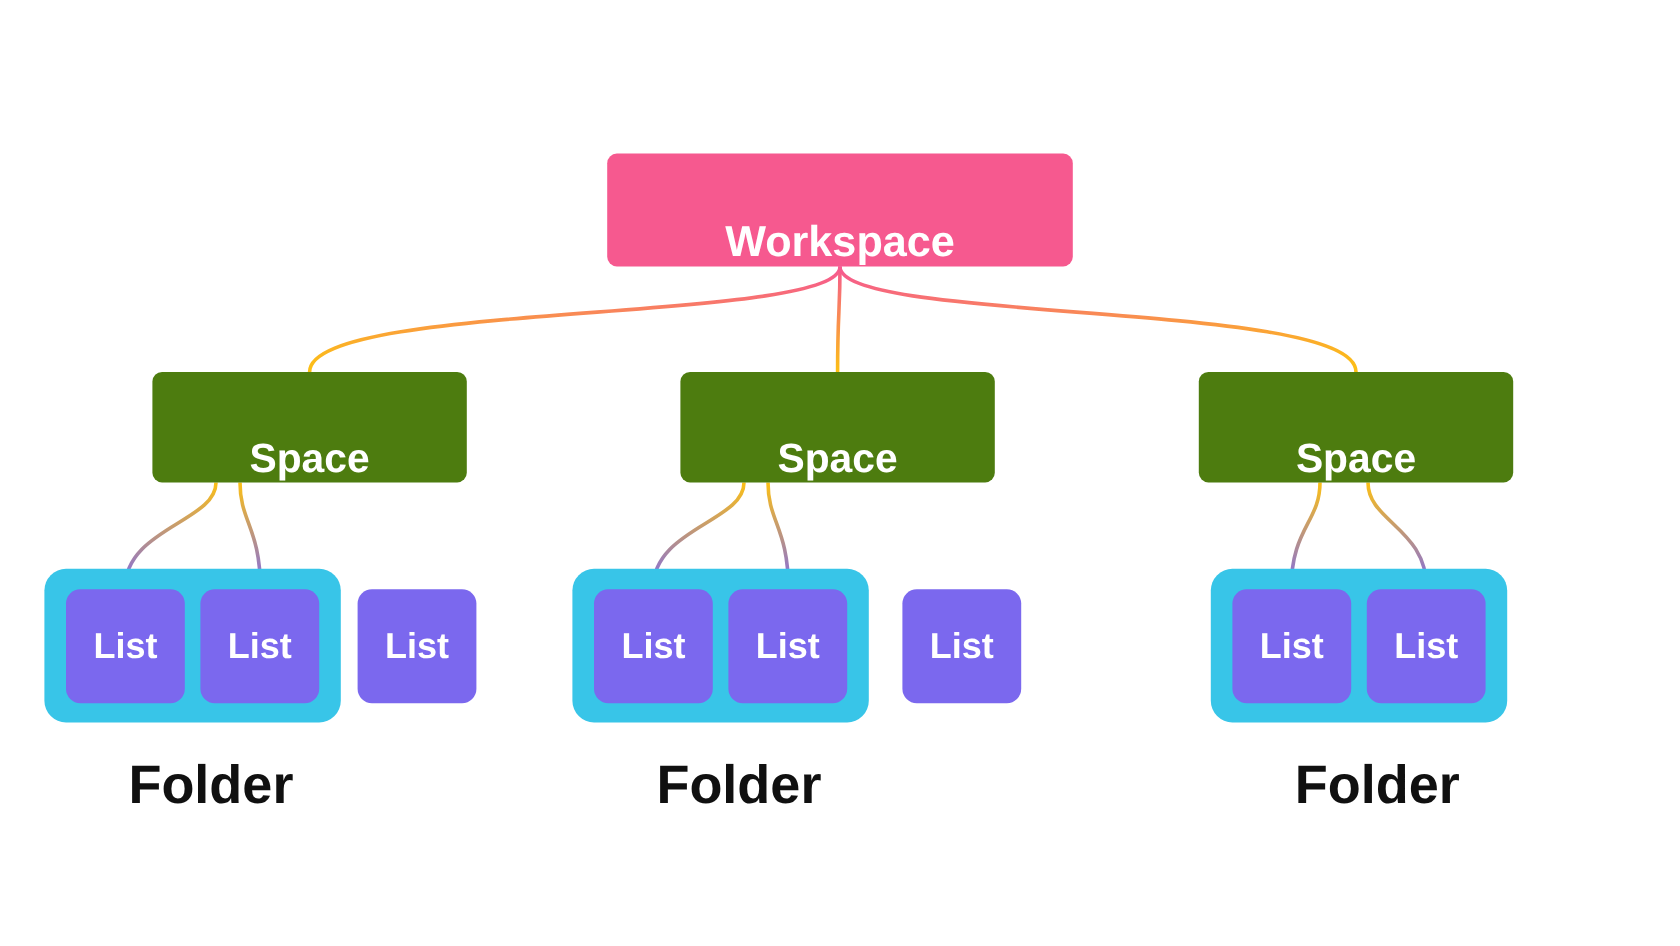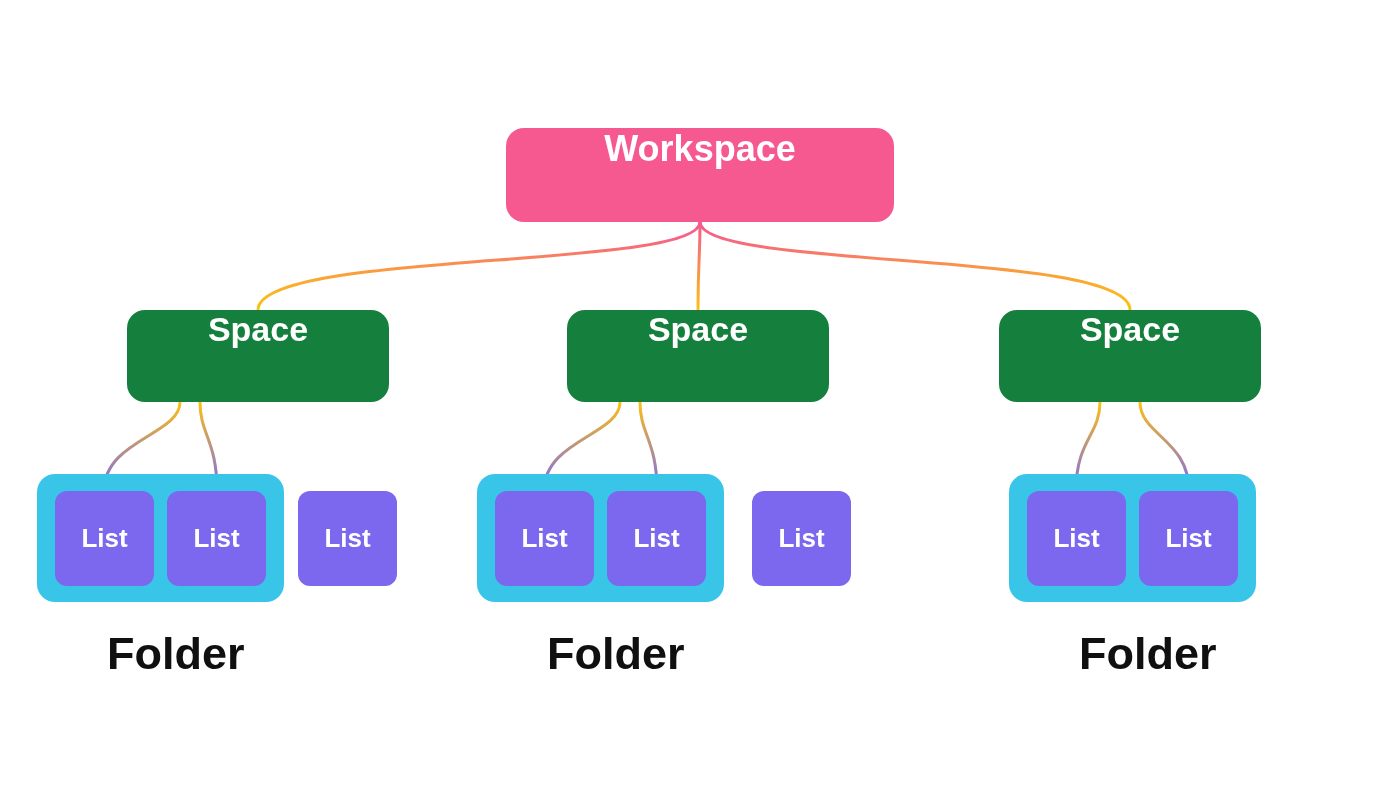--- a/index.html
+++ b/index.html
@@ -28,39 +28,39 @@
       top: 0;
       left: 0;
       width: 1400px;
       height: 788px;
       z-index: 1;
     }
     
     .node {
       position: absolute;
       display: flex;
-      align-items: flex-start;
+      align-items: flex-end;
       justify-content: center;
       font-weight: 700;
       color: #ffffff;
       z-index: 2;
-      border-radius: 18px;
+      border-radius: 8px;
     }
     
     .workspace-node {
       background: #f6598f;
       width: 388px;
       height: 94px;
       font-size: 36px;
       left: 506px;
       top: 128px;
     }
     
     .space-node {
-      background: #15803d;
+      background: #4d7c0f;
       width: 262px;
       height: 92px;
       font-size: 34px;
       top: 310px;
     }
     
     .space-1 { left: 127px; }
     .space-2 { left: 567px; }
     .space-3 { left: 999px; }
     
@@ -80,21 +80,21 @@
     .list-node {
       position: absolute;
       background: #7b68ee;
       border-radius: 12px;
       width: 99px;
       height: 95px;
       display: flex;
       align-items: center;
       justify-content: center;
       color: #ffffff;
-      font-size: 26px;
+      font-size: 30px;
       font-weight: 700;
       z-index: 3;
       top: 491px;
     }
     
     .list-1a { left: 55px; }
     .list-1b { left: 167px; }
     .list-1c { left: 298px; }
     .list-2a { left: 495px; }
     .list-2b { left: 607px; }

